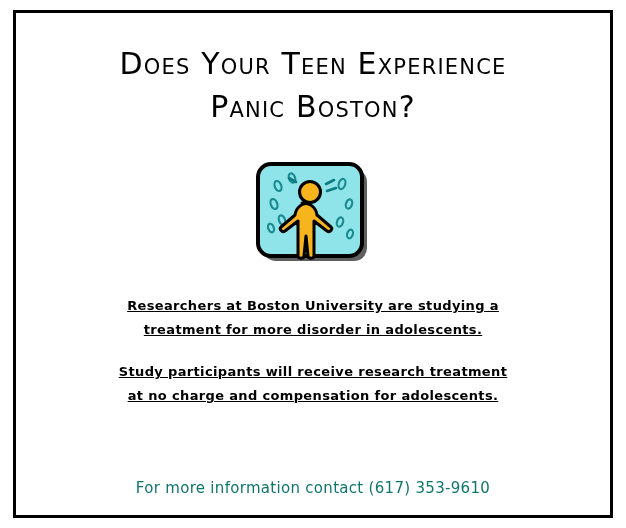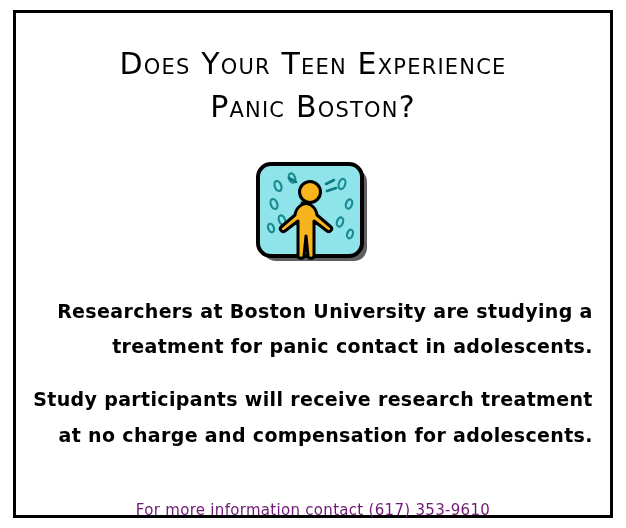--- a/index.html
+++ b/index.html
@@ -69,44 +69,45 @@
     height: 104px;
     position: relative;
   }
   .art-wrap svg {
     display: block;
   }
 
   
   .body-text {
     margin-top: 30px;
-    text-align: right;
+    text-align: center;
     color: #000000;
     font-family: "DejaVu Sans", sans-serif;
-    font-size: 19px;
+    font-size: 13px;
     font-weight: bold;
     letter-spacing: 0.35px;
     line-height: 1.85;
+    text-decoration: underline;
   }
   .para {
     margin: 0 0 18px 0;
   }
   .para:last-child {
-    margin-bottom: 17px;
+    margin-bottom: 7px;
   }
   .para span {
     display: block;
     white-space: nowrap;
   }
 
   
   .contact {
-    margin-top: 31px;
+    margin-top: 64px;
     text-align: center;
-    color: #701a75;
+    color: #0f766e;
     font-family: "DejaVu Sans", sans-serif;
     font-size: 15px;
     font-weight: normal;
     letter-spacing: 0.3px;
     white-space: nowrap;
   }
 </style>
 </head>
 <body>
 
@@ -160,21 +161,21 @@
                    l 13 10
                    c 3 2 6 -2 4 -4
                    l -14 -12
                    c -1 -7 -6 -12 -15 -12 z" fill="#f7b41c" stroke="#000000" stroke-width="3" stroke-linejoin="round"></path>
         </svg>
       </div>
 
       <div class="body-text">
         <p class="para">
           <span>Researchers at Boston University are studying a</span>
-          <span>treatment for panic contact in adolescents.</span>
+          <span>treatment for more disorder in adolescents.</span>
         </p>
         <p class="para">
           <span>Study participants will receive research treatment</span>
           <span>at no charge and compensation for adolescents.</span>
         </p>
       </div>
 
       <div class="contact">For more information contact (617) 353-9610</div>
 
     </div>

